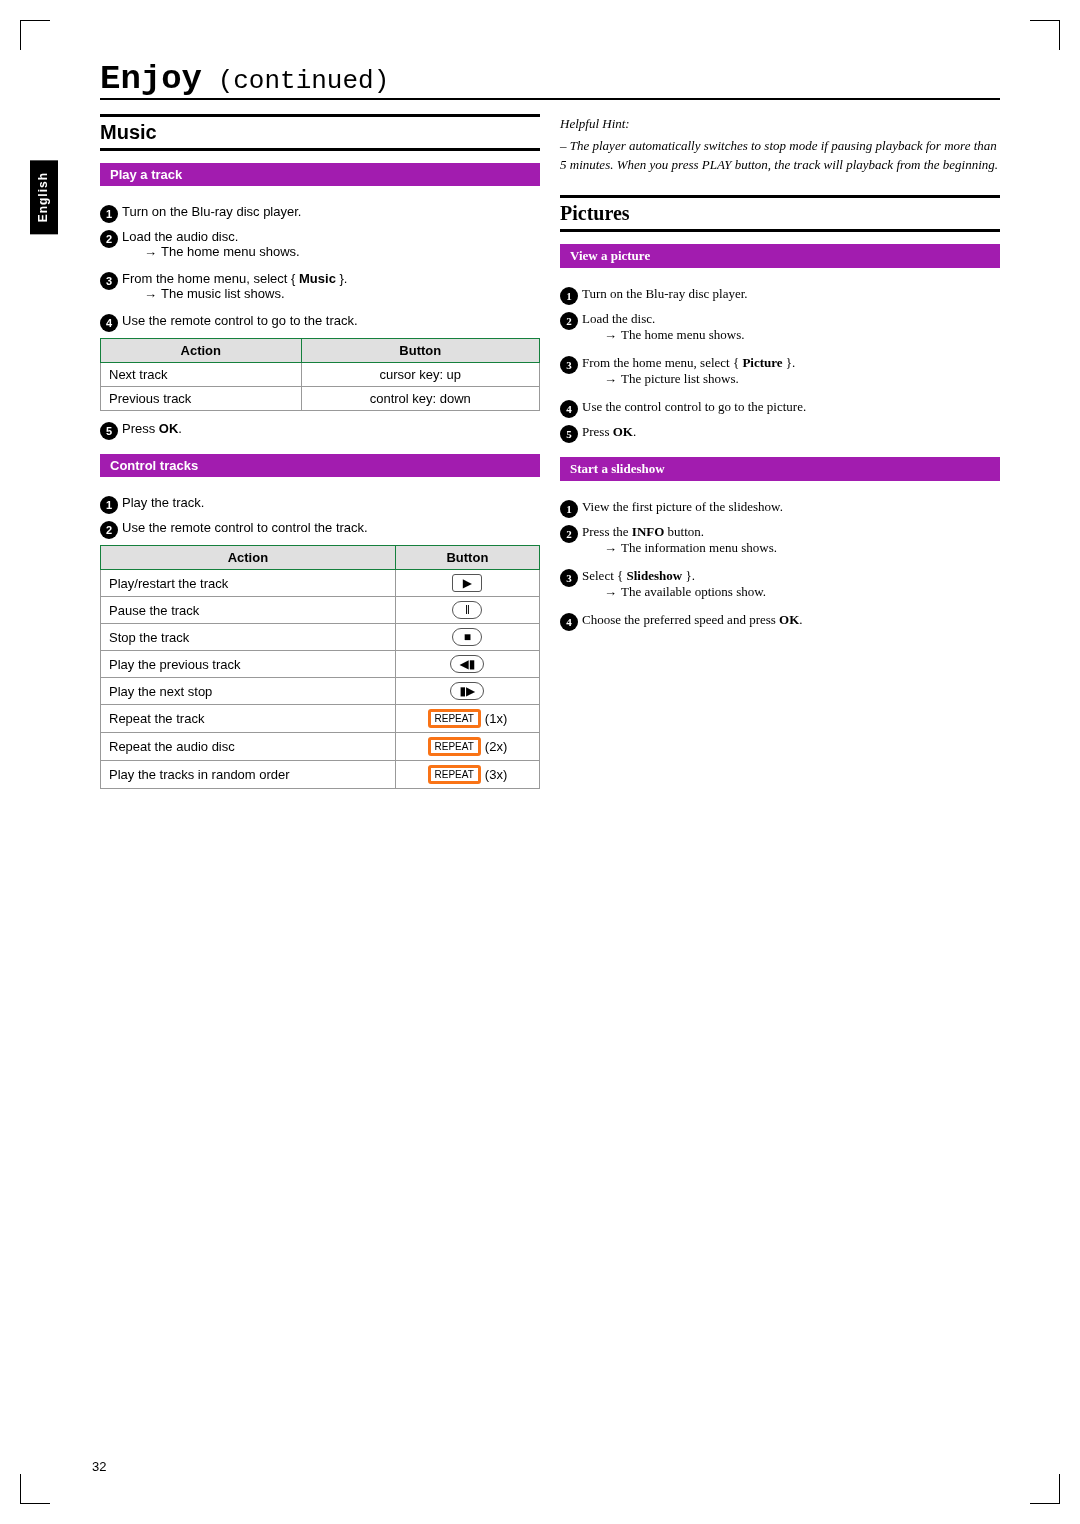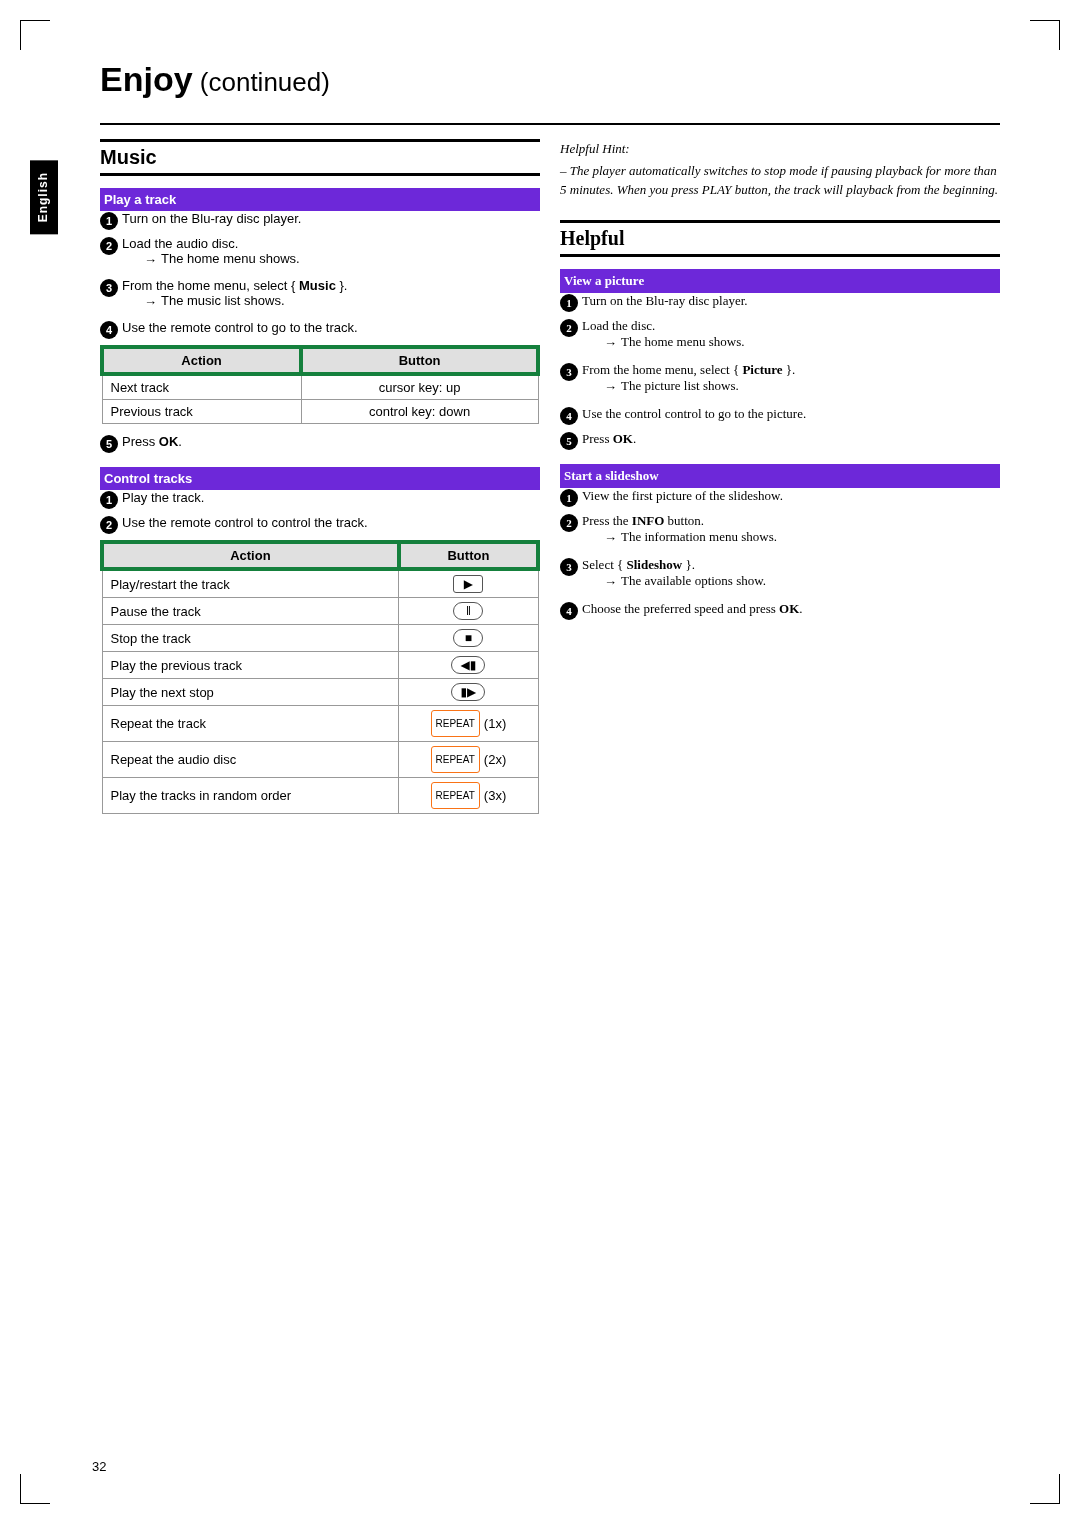--- a/index.html
+++ b/index.html
@@ -82,26 +82,26 @@
       font-size: 20px;
       font-weight: bold;
       border-top: 3px solid #000;
       border-bottom: 3px solid #000;
       padding: 4px 0;
       margin-bottom: 12px;
     }
 
     
     .subsection-header {
-      background: #6d28d9;
+      background: #a21caf;
       color: #fff;
       font-size: 13px;
       font-weight: bold;
-      padding: 4px 4px;
-      margin-bottom: 0;
+      padding: 4px 10px;
+      margin-bottom: 18px;
     }
 
     
     .step {
       display: flex;
       align-items: flex-start;
       margin-bottom: 8px;
       gap: 4px;
     }
     .step-num {
@@ -137,21 +137,21 @@
 
     
     table {
       border-collapse: collapse;
       width: 100%;
       margin-bottom: 10px;
       margin-top: 4px;
     }
     th {
       background: #e0e0e0;
-      border: 4px solid #15803d;
+      border: 1px solid #15803d;
       padding: 4px 8px;
       font-size: 13px;
       text-align: center;
     }
     td {
       border: 1px solid #999;
       padding: 4px 8px;
       font-size: 13px;
       text-align: center;
       vertical-align: middle;
@@ -174,23 +174,23 @@
     }
     .btn-symbol.square-btn {
       border-radius: 3px;
     }
     .repeat-btn {
       display: inline-flex;
       align-items: center;
       gap: 4px;
     }
     .repeat-label {
-      border: 1px solid #f97316;
+      border: 3px solid #f97316;
       border-radius: 3px;
-      padding: 7px 4px;
+      padding: 1px 4px;
       font-size: 10px;
     }
 
     
     .helpful-hint {
       font-style: italic;
       font-size: 13px;
       margin-bottom: 20px;
       line-height: 1.5;
     }
@@ -224,21 +224,21 @@
 
 <div class="page">
 
   <div class="corner-tl"></div>
   <div class="corner-tr"></div>
   <div class="corner-bl"></div>
   <div class="corner-br"></div>
 
   <div class="sidebar-tab">English</div>
 
-  <div style="margin-left:20px; margin-bottom:24px;">
+  <div style="margin-left:20px; margin-bottom:0;font-family:Liberation Mono, monospace;">
     <span class="page-title">
       <span style="font-size:34px; font-weight:bold;">Enjoy</span><span class="normal" style="font-size:26px; font-weight:normal;"> (continued)</span>
     </span>
   </div>
   <hr class="title-sep" style="margin-left:20px;">
 
   <div class="main-content">
 
     <div class="left-col">
 
@@ -380,21 +380,21 @@
 
     </div>
 
     <div class="right-col">
 
       <div class="helpful-hint">
         <div class="helpful-hint-title">Helpful Hint:</div>
         <div>– The player automatically switches to stop mode if pausing playback for more than 5 minutes.  When you press PLAY button, the track will playback from the beginning.</div>
       </div>
 
-      <div class="section-header">Helpful</div>
+      <div class="section-header">Pictures</div>
 
       <div class="subsection-header">View a picture</div>
 
       <div class="step mb6">
         <span class="step-num circle">1</span>
         <span class="step-content">Turn on the Blu-ray disc player.</span>
       </div>
       <div class="step mb6">
         <span class="step-num circle">2</span>
         <div class="step-content">

